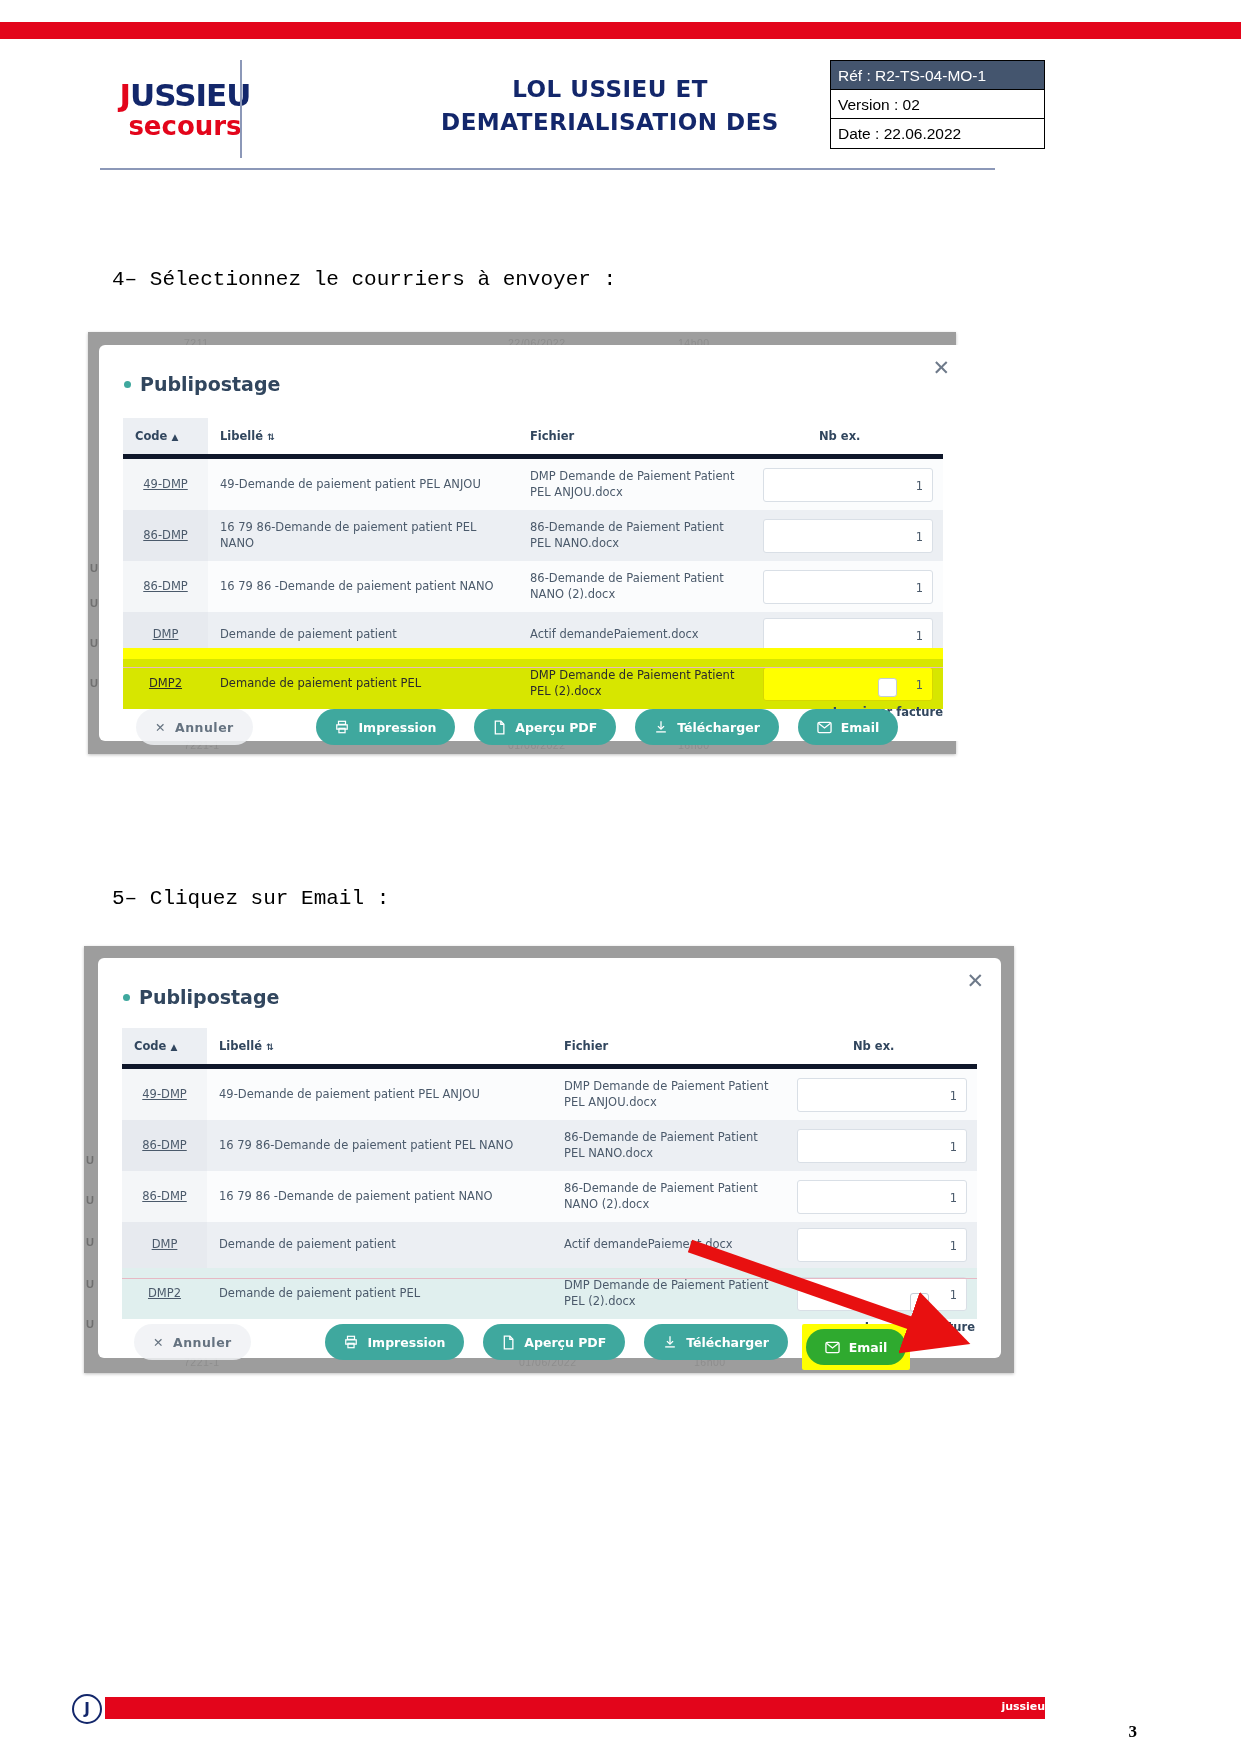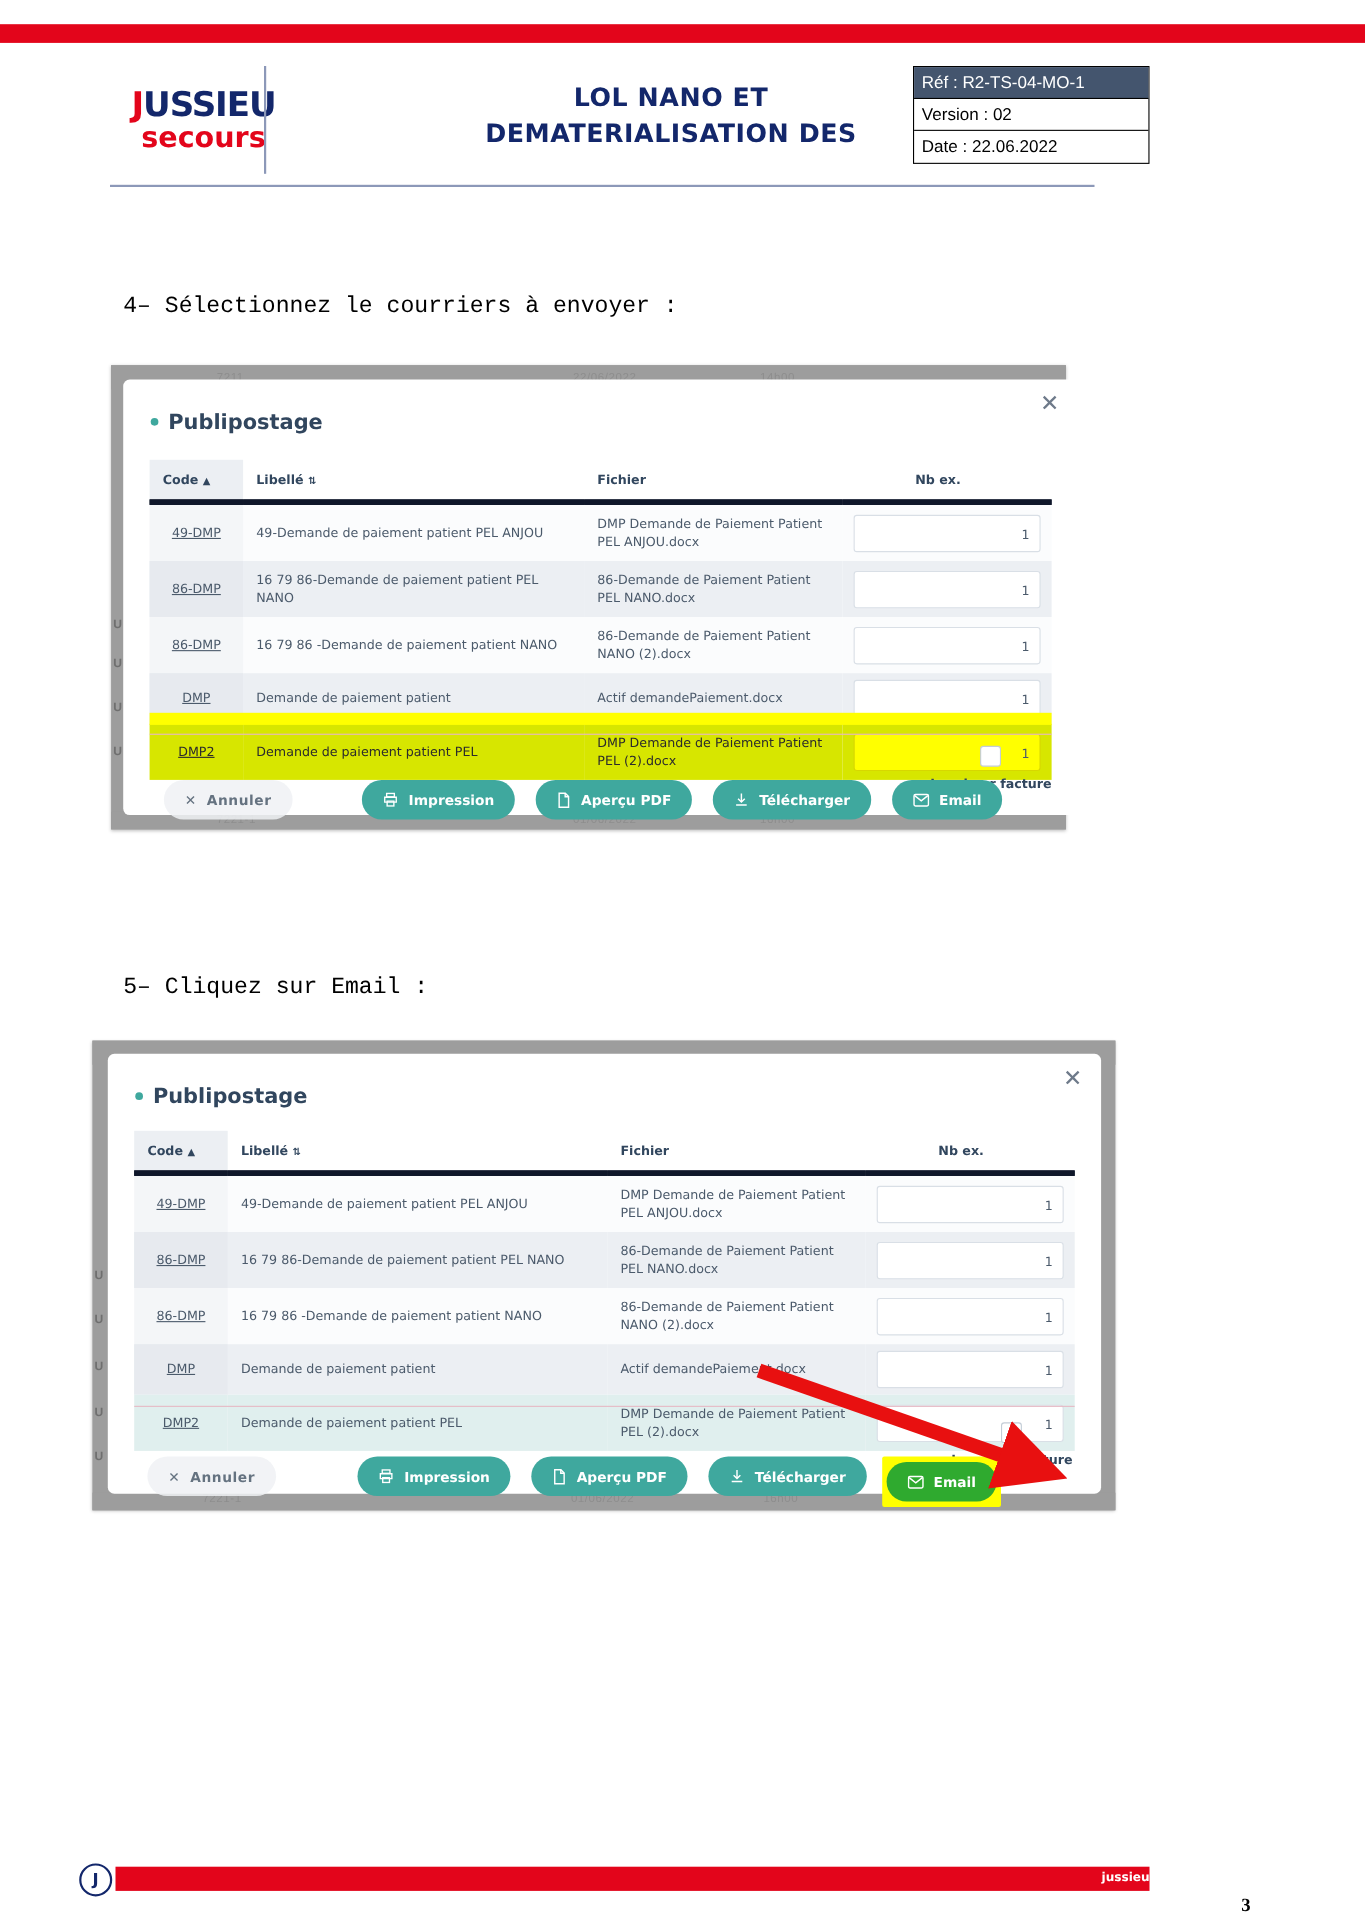--- a/index.html
+++ b/index.html
@@ -73,21 +73,21 @@
   }
   #step4{ left:112px; top:268px; }
   #step5{ left:112px; top:887px; }
 
   
   .shot{
     position:absolute;
     background:#9d9d9d;
     box-shadow:0 1px 3px rgba(0,0,0,0.25);
   }
-  #shot1{ left:101px; top:332px; width:868px; height:422px; }
+  #shot1{ left:88px; top:332px; width:868px; height:422px; }
   #shot2{ left:84px; top:946px; width:930px; height:427px; }
 
   .shot .bgrow{
     position:absolute; left:0; width:100%;
     font-size:10px; color:#7b7b7b;
   }
   .shot .bg-top{ top:0px; height:22px; background:#9d9d9d; }
   .shot .bg-bot{ bottom:0px; height:16px; background:#9d9d9d; }
 
   
@@ -240,21 +240,21 @@
 <div class="header">
 
   <div class="logo">
     <div class="l1"><span class="jdot">J</span><span></span>USSIEU</div>
     <div class="l2">secours</div>
   </div>
 
   <div class="hdr-divider"></div>
 
   <div class="doc-title">
-    <div>LOL NANO ET</div>
+    <div>LOL USSIEU ET</div>
     <div>DEMATERIALISATION DES</div>
   </div>
 
   <div class="ref-box">
     <div class="ref-row dark">Réf : R2-TS-04-MO-1</div>
     <div class="ref-row">Version : 02</div>
     <div class="ref-row">Date : 22.06.2022</div>
   </div>
 
   <div class="hdr-rule"></div>

